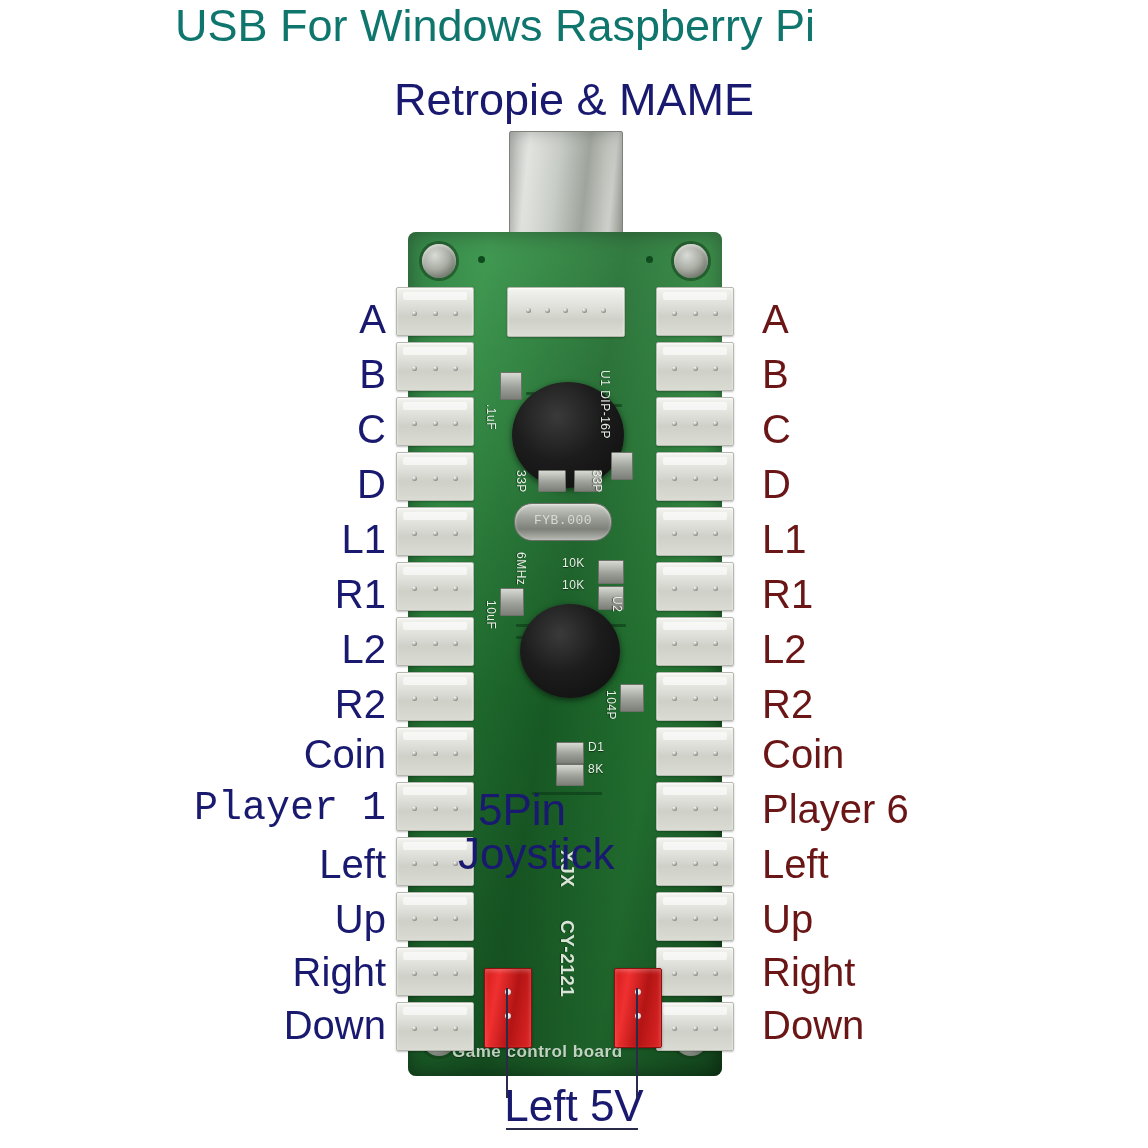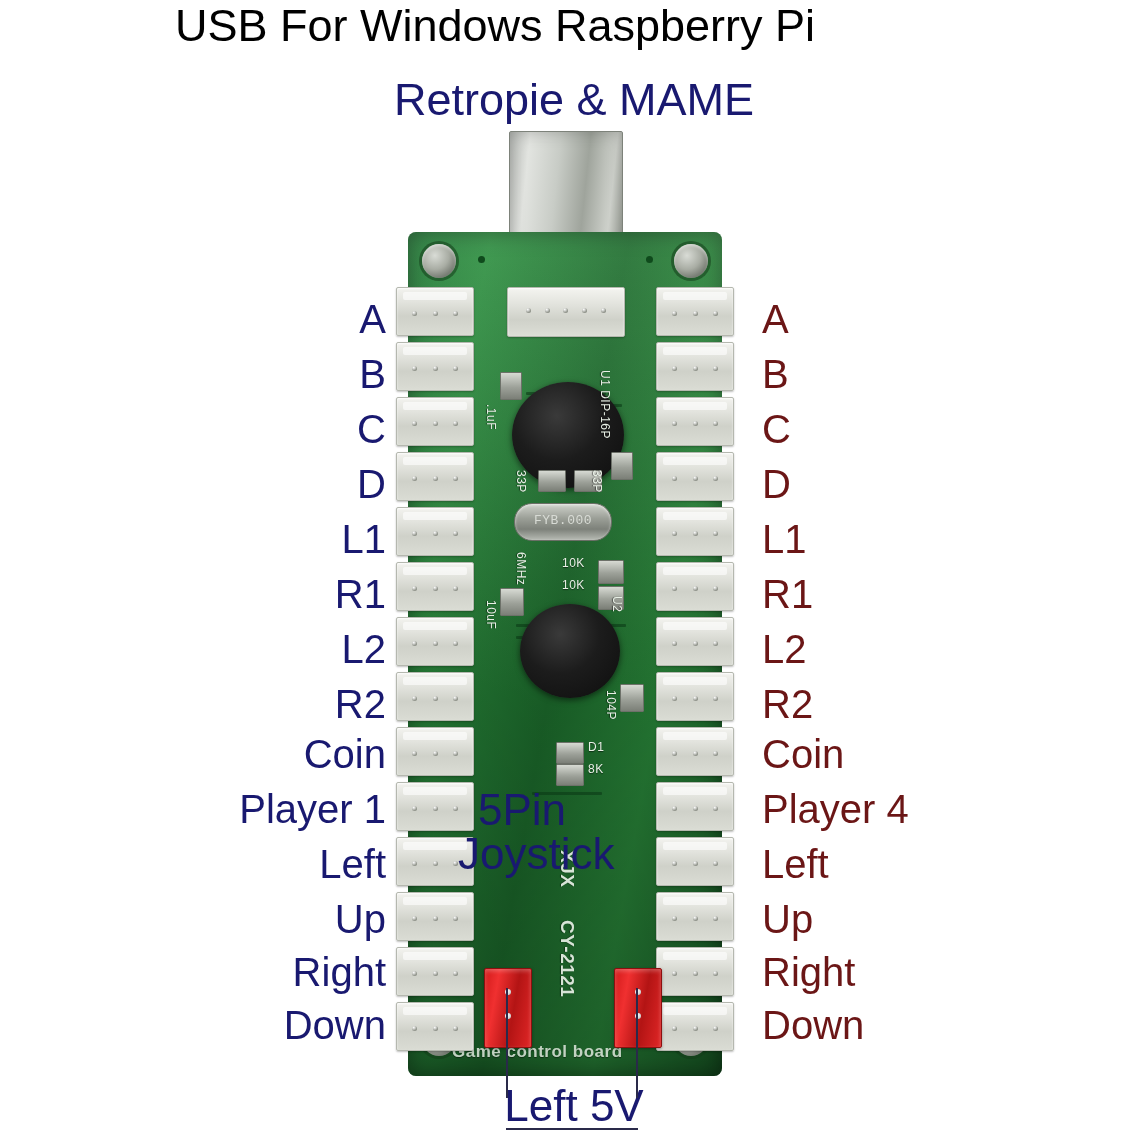--- a/index.html
+++ b/index.html
@@ -24,21 +24,21 @@
     text-align: center;
     color: #191970;
   }
   .title-line-1 {
     position: absolute;
     top: 0px;
     left: 0;
     width: 990px;
     font-size: 45px;
     line-height: 52px;
-    color: #000000;
+    color: #0f766e;
     text-align: center;
   }
   .title-line-2 {
     position: absolute;
     top: 74px;
     left: 0;
     width: 1148px;
     font-size: 45px;
     line-height: 52px;
     color: #191970;
@@ -607,36 +607,36 @@
 
 <div class="label left" style="top:297px;">A</div>
 <div class="label left" style="top:352px;">B</div>
 <div class="label left" style="top:407px;">C</div>
 <div class="label left" style="top:462px;">D</div>
 <div class="label left" style="top:517px;">L1</div>
 <div class="label left" style="top:572px;">R1</div>
 <div class="label left" style="top:627px;">L2</div>
 <div class="label left" style="top:682px;">R2</div>
 <div class="label left" style="top:732px;">Coin</div>
-<div class="label left" style="top:787px;">Player 1</div>
+<div class="label left" style="top:787px;font-family:Liberation Mono, monospace;">Player 1</div>
 <div class="label left" style="top:842px;">Left</div>
 <div class="label left" style="top:897px;">Up</div>
 <div class="label left" style="top:950px;">Right</div>
 <div class="label left" style="top:1003px;">Down</div>
 
 <div class="label right" style="top:297px;">A</div>
 <div class="label right" style="top:352px;">B</div>
 <div class="label right" style="top:407px;">C</div>
 <div class="label right" style="top:462px;">D</div>
 <div class="label right" style="top:517px;">L1</div>
 <div class="label right" style="top:572px;">R1</div>
 <div class="label right" style="top:627px;">L2</div>
 <div class="label right" style="top:682px;">R2</div>
 <div class="label right" style="top:732px;">Coin</div>
-<div class="label right" style="top:787px;">Player 4</div>
+<div class="label right" style="top:787px;">Player 6</div>
 <div class="label right" style="top:842px;">Left</div>
 <div class="label right" style="top:897px;">Up</div>
 <div class="label right" style="top:950px;">Right</div>
 <div class="label right" style="top:1003px;">Down</div>
 
 <div class="overlay-text" style="left:478px; top:786px;">5Pin</div>
 <div class="overlay-text" style="left:458px; top:830px;">Joystick</div>
 
 <div class="power-label">Left 5V</div>
 

